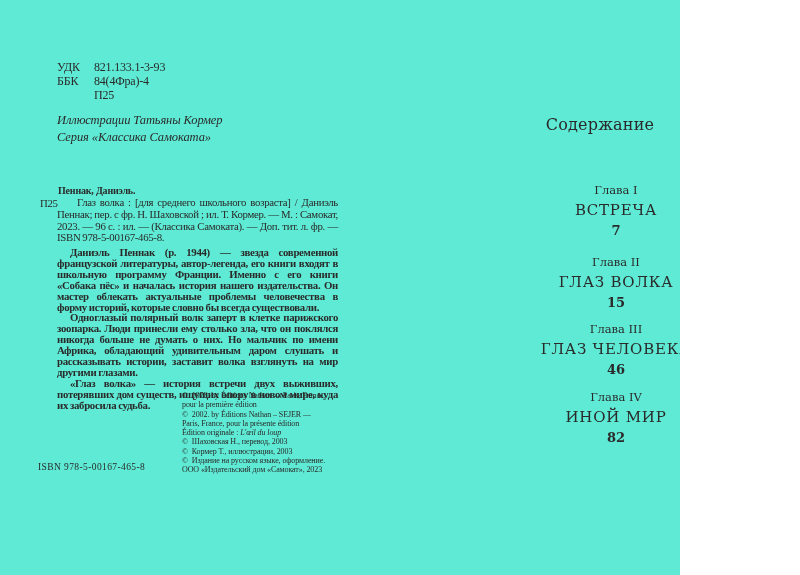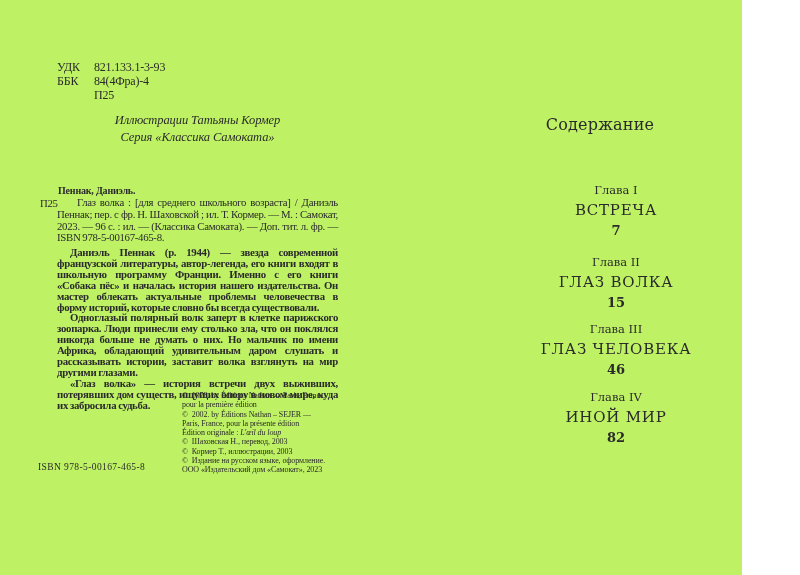--- a/index.html
+++ b/index.html
@@ -3,35 +3,35 @@
 <meta charset="utf-8">
 <style>
   html, body { margin: 0; padding: 0; }
   body {
     width: 800px; height: 575px;
     background: #ffffff;
     font-family: "Liberation Serif", serif;
     color: #2a2a2a;
     -webkit-font-smoothing: antialiased;
   }
-  .spread { position: relative; width: 742px; height: 575px; overflow: hidden; background: #bef264; }
+  .spread { position: relative; width: 680px; height: 575px; overflow: hidden; background: #5eead4; }
   .page { position: absolute; top: 0; height: 575px; width: 400px; }
   .page-left  { left: 0; }
   .page-right { left: 400px; }
 
   
   .classification {
     position: absolute; left: 57px; top: 60px;
     font-size: 12px; line-height: 14px; letter-spacing: -0.2px;
   }
   .class-label { display: inline-block; width: 37px; }
 
   .credits {
     position: absolute; left: 57px; top: 112px; width: 281px;
-    text-align: center; font-style: italic;
+    text-align: left; font-style: italic;
     font-size: 12.5px; line-height: 16.5px; letter-spacing: -0.1px;
   }
 
   .author-heading {
     position: absolute; left: 58px; top: 185px;
     font-size: 10px; font-weight: bold; letter-spacing: -0.2px;
   }
 
   .catalog-card {
     position: absolute; left: 57px; top: 197px; width: 281px;

